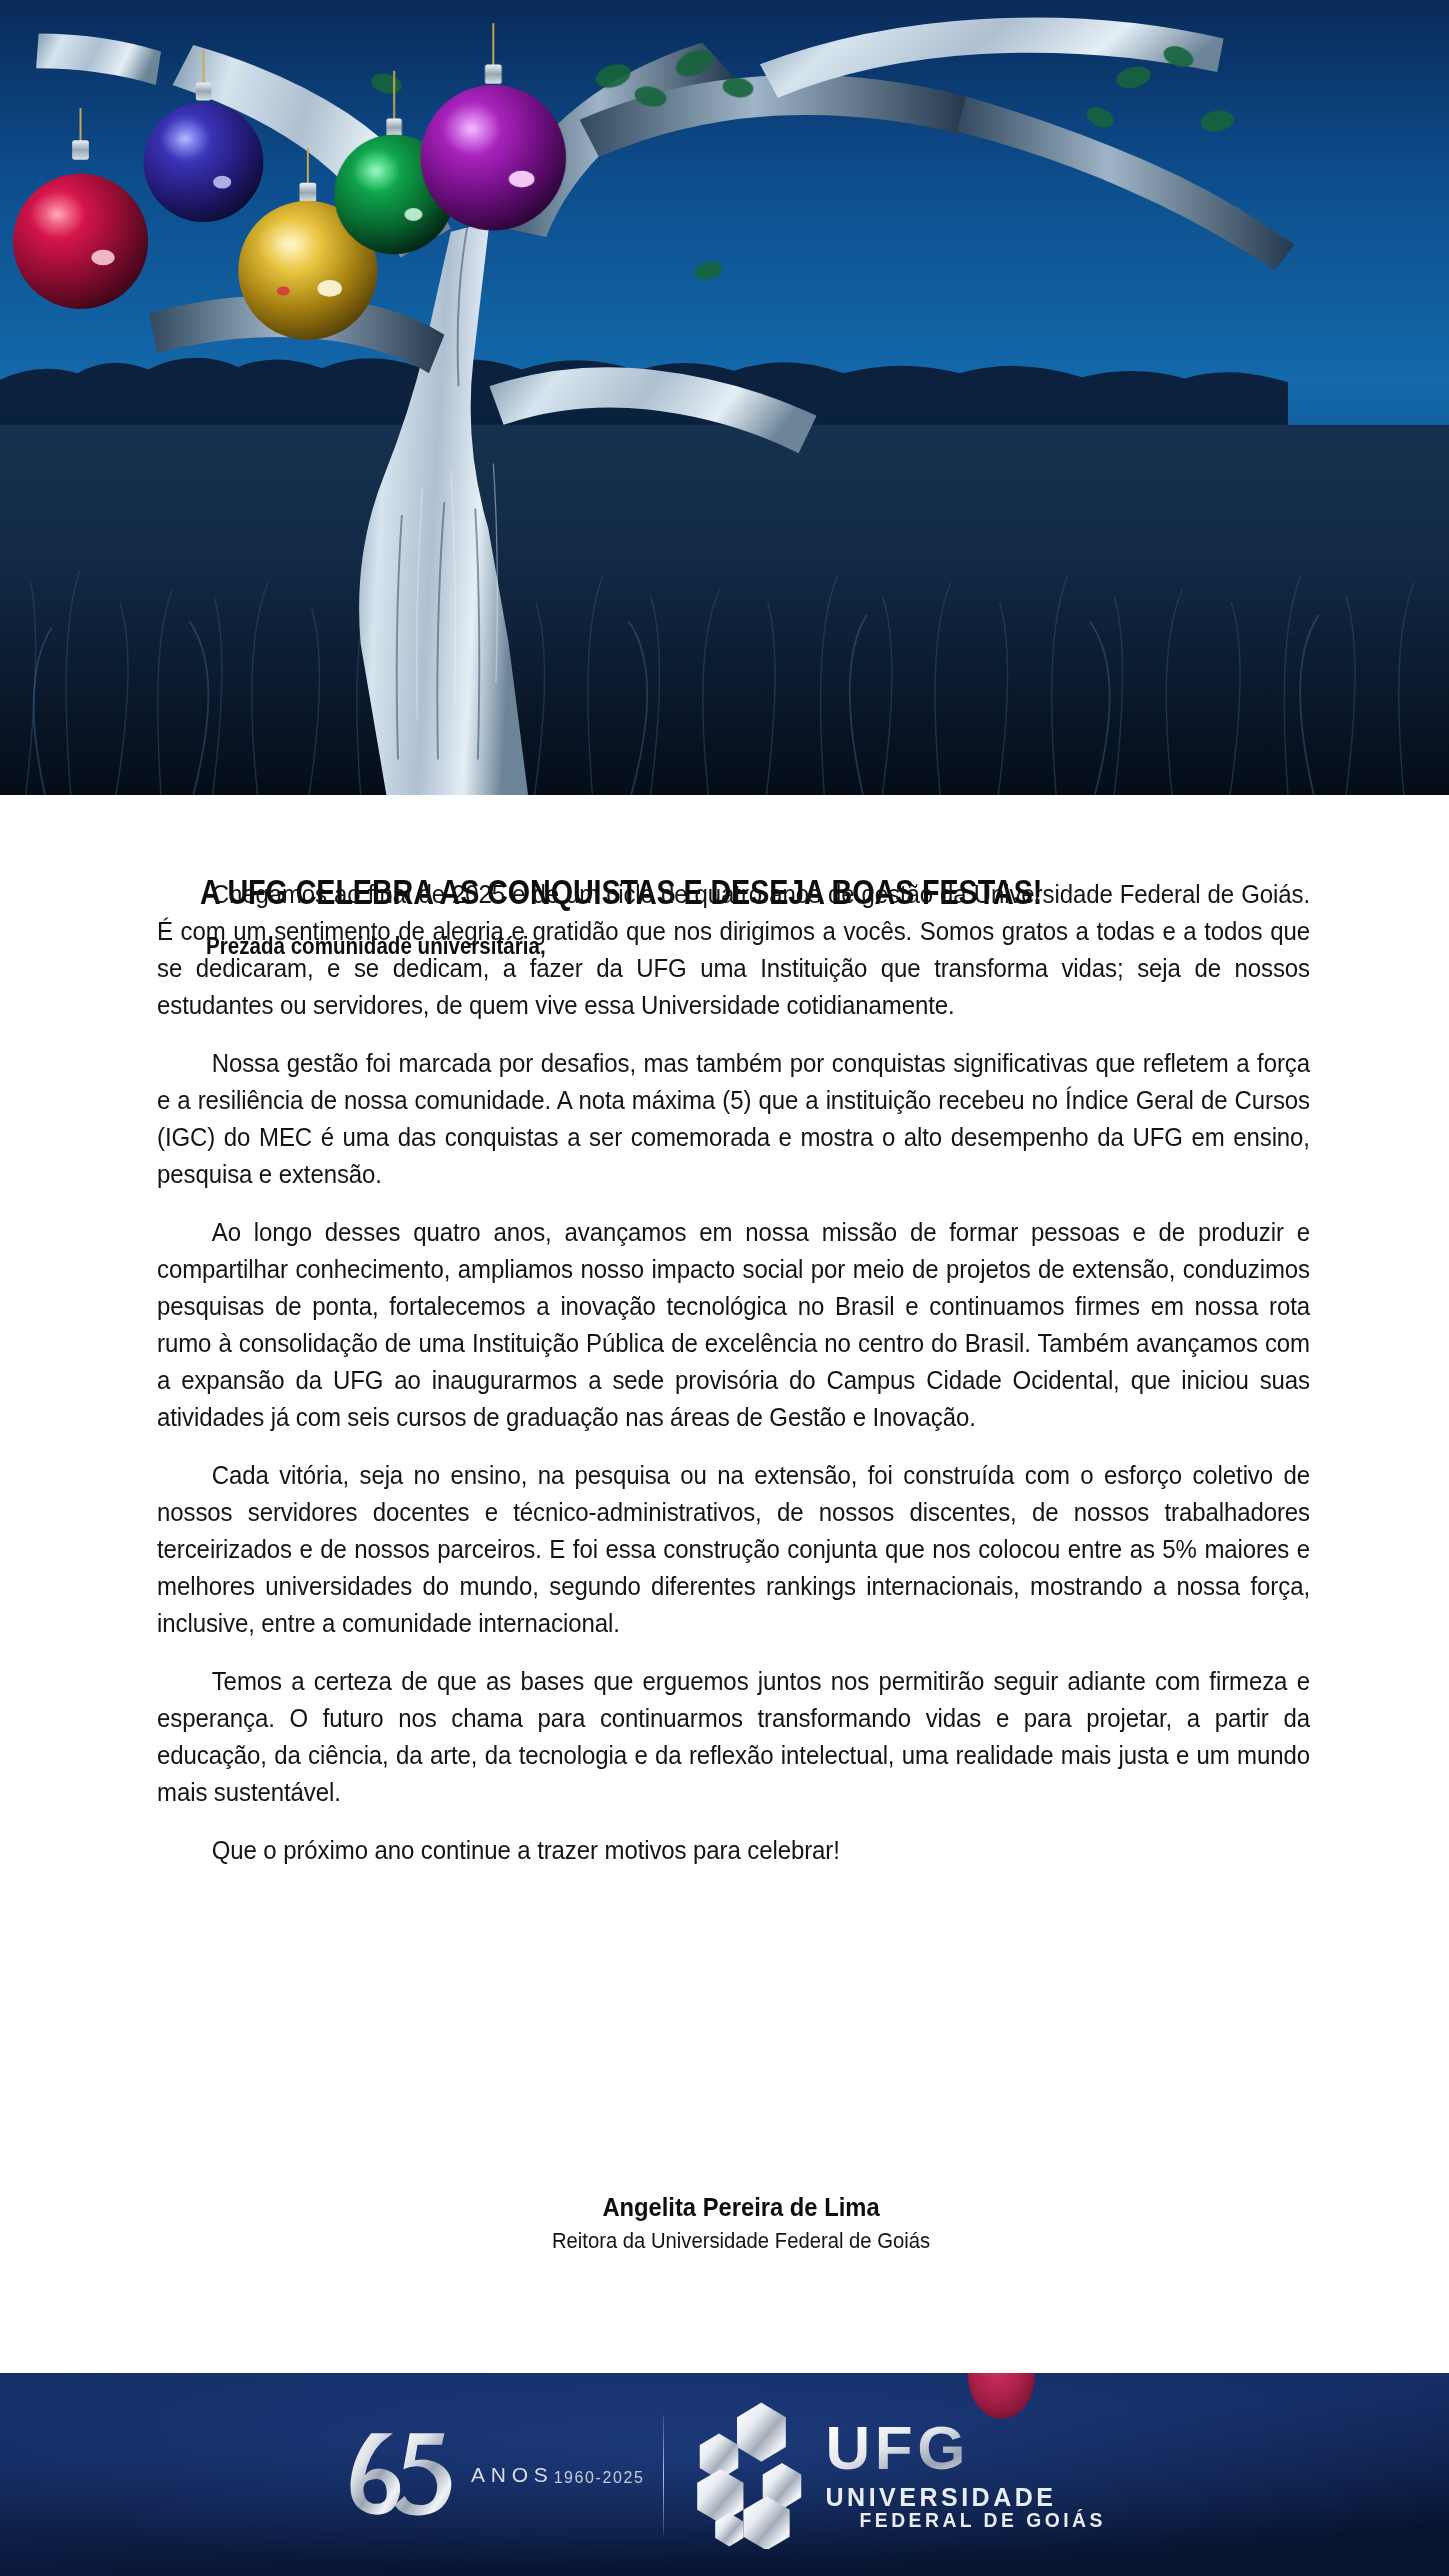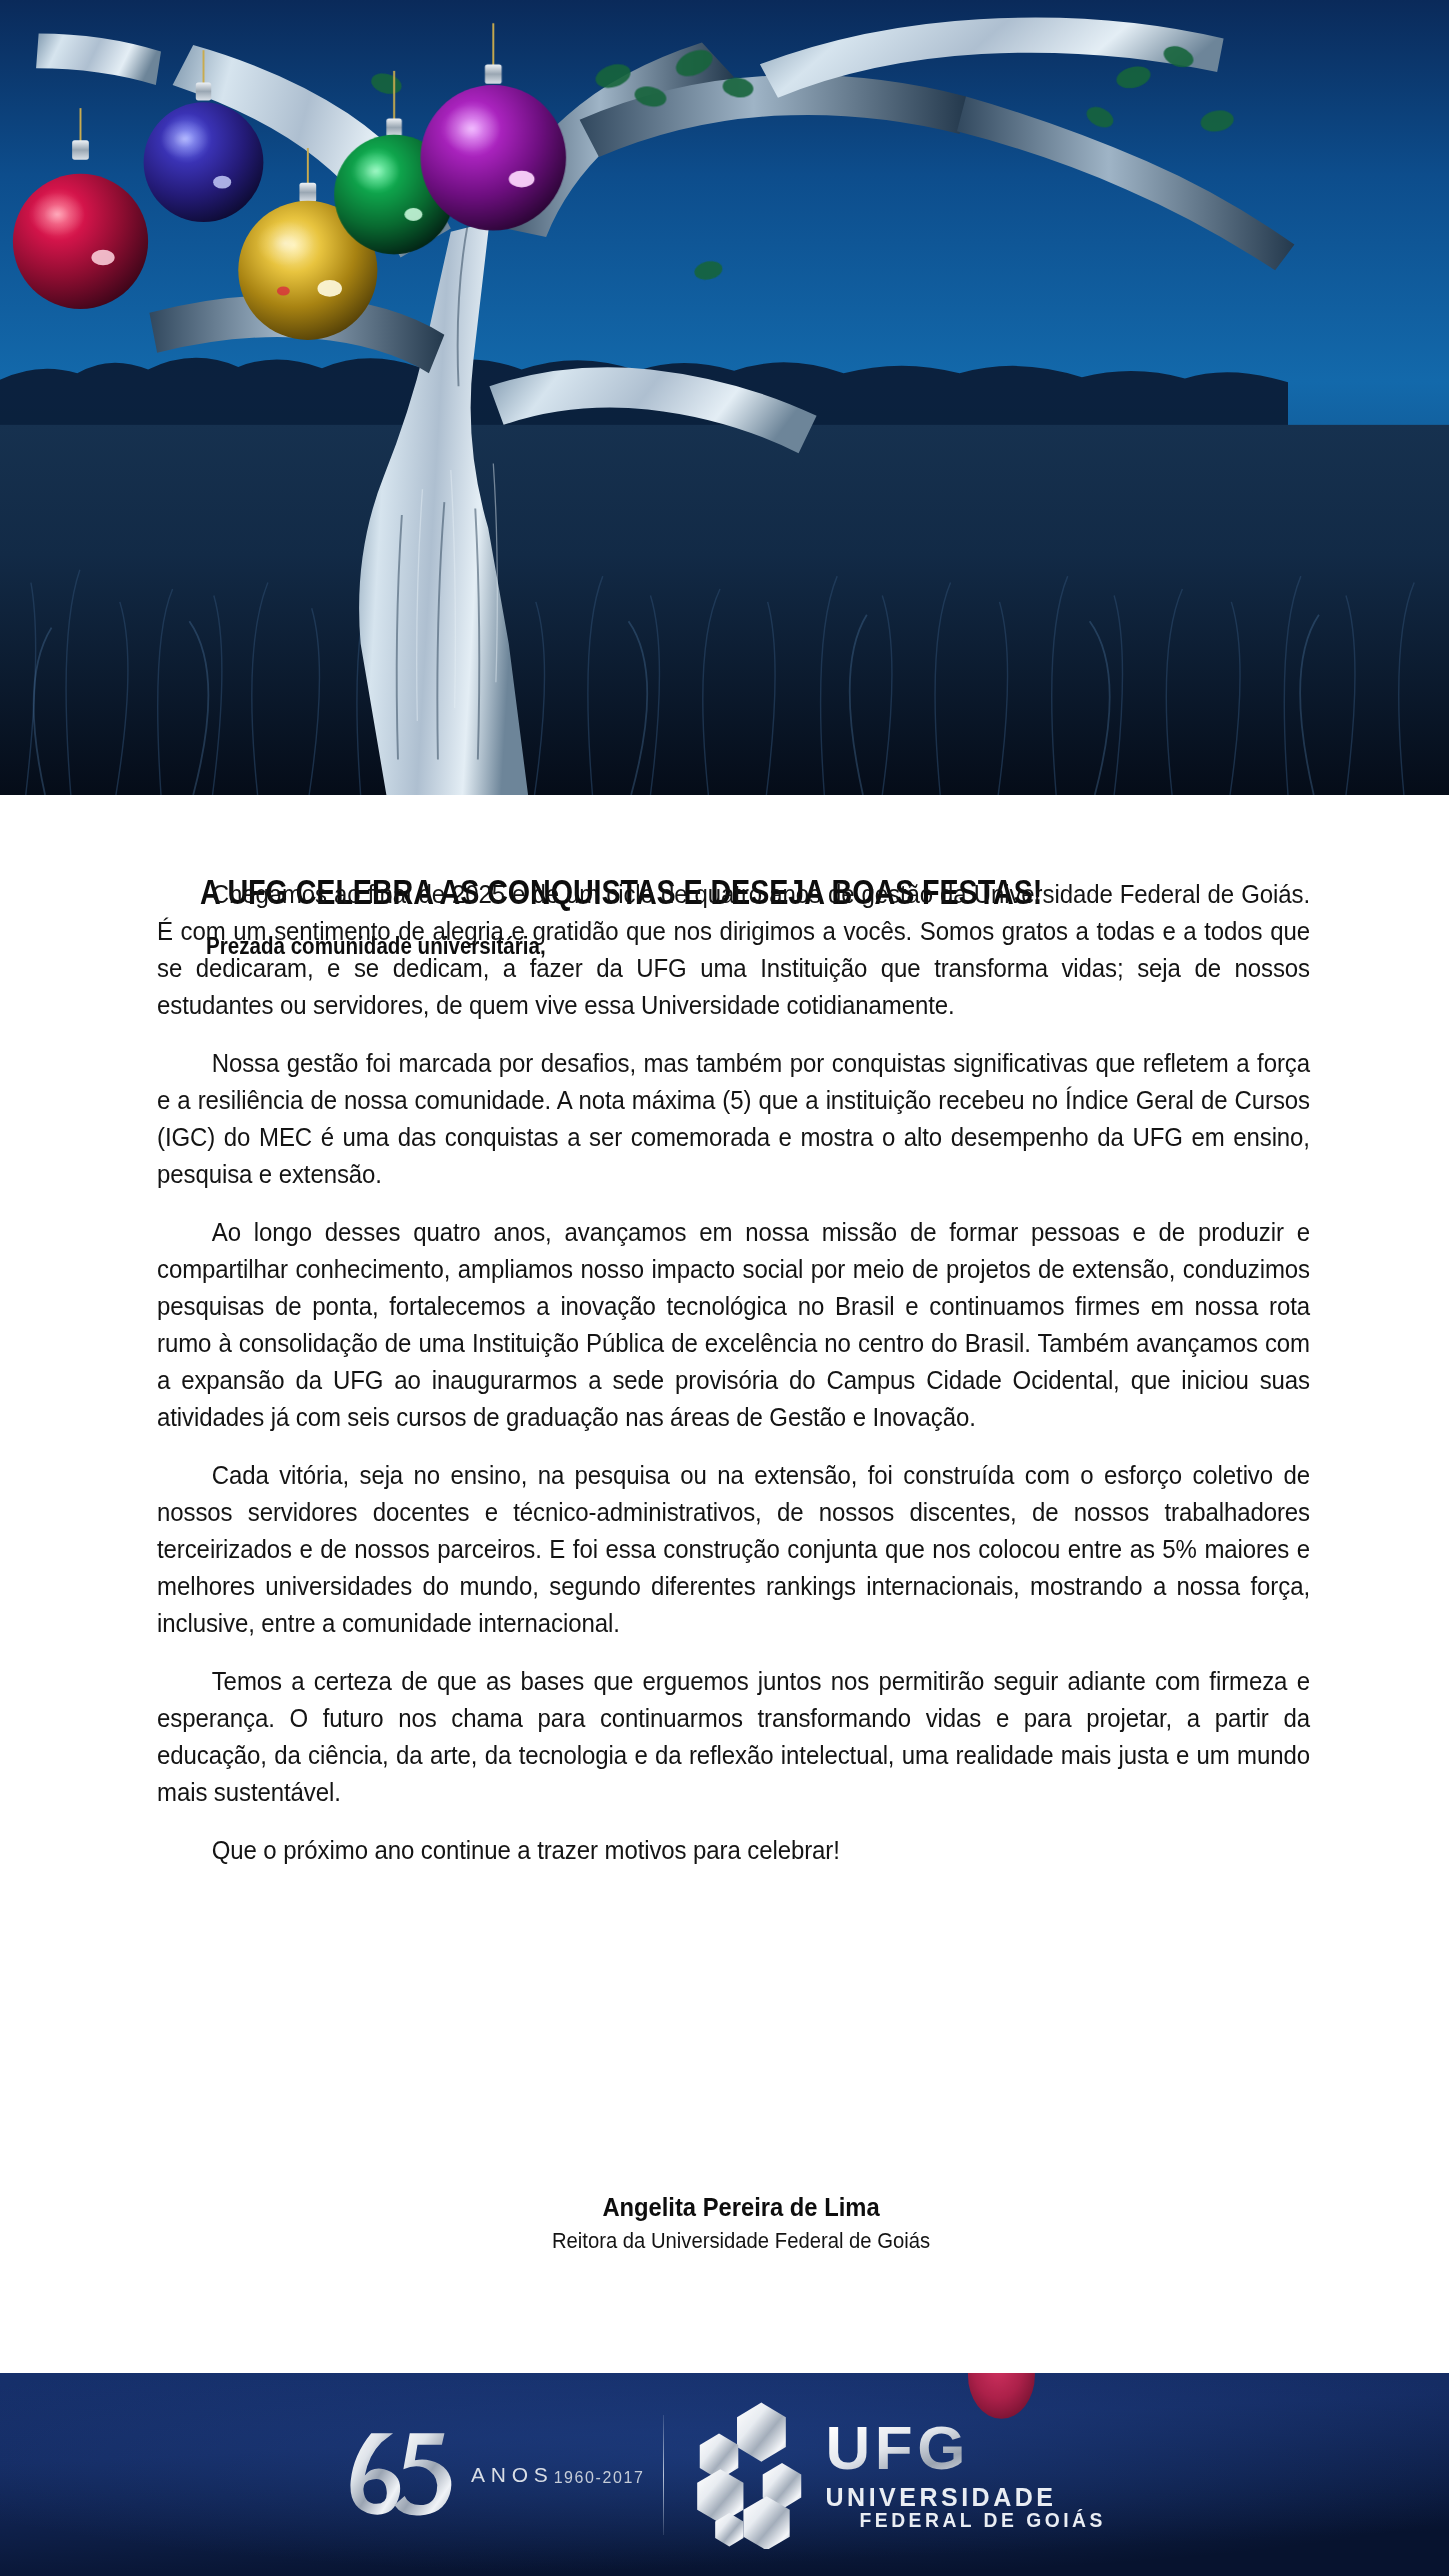--- a/index.html
+++ b/index.html
@@ -456,21 +456,21 @@
               </linearGradient>
             </defs>
 
             <path d="M78 6 L44 6 Q16 40 12 80 Q8 124 44 132 Q80 138 88 102 Q94 70 64 62 Q44 58 34 72 Q40 40 60 20 Z
                      M46 78 Q66 74 68 96 Q70 116 52 116 Q34 116 32 96 Q30 80 46 78 Z" fill="url(#silv)"></path>
 
             <path d="M158 6 L104 6 L94 62 Q118 52 134 64 Q150 76 146 96 Q142 118 120 118 Q102 118 96 104 L80 118 Q92 136 120 134 Q156 132 166 102 Q176 70 150 54 Q132 44 112 48 L116 24 L154 24 Z" fill="url(#silv)"></path>
           </svg>
         </div>
         <div class="anniv-anos">ANOS</div>
-        <div class="anniv-years">1960-2017</div>
+        <div class="anniv-years">1960-2025</div>
       </div>
 
       <div class="divider-line"></div>
 
       <div class="ufg-lockup">
         <svg width="117" height="149" viewBox="0 0 182 232">
           <defs>
             <linearGradient id="hx" x1="0" y1="0" x2="1" y2="1">
               <stop offset="0%" stop-color="#ffffff"></stop>
               <stop offset="34%" stop-color="#e8ecf1"></stop>

